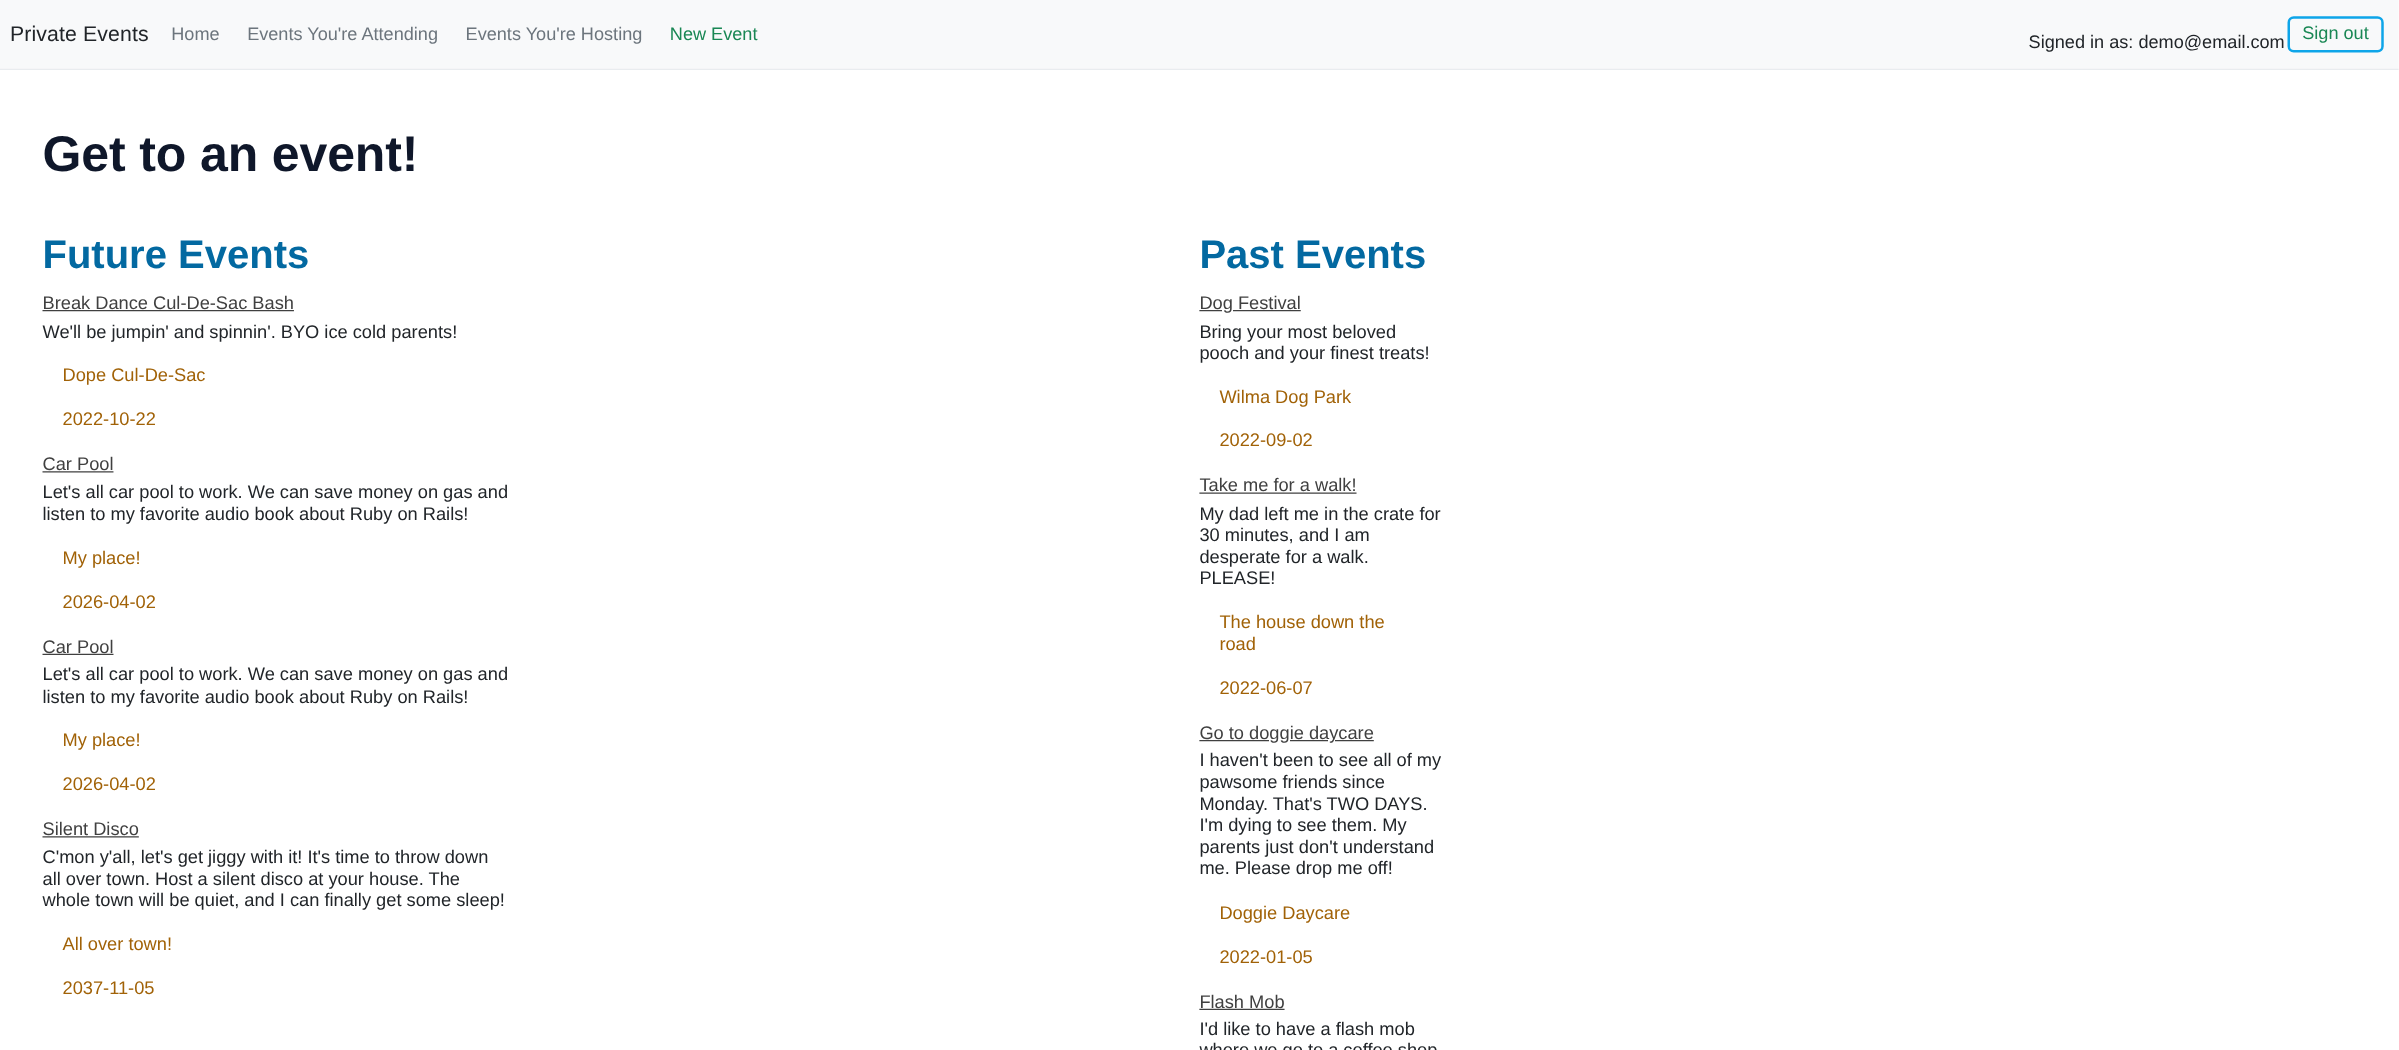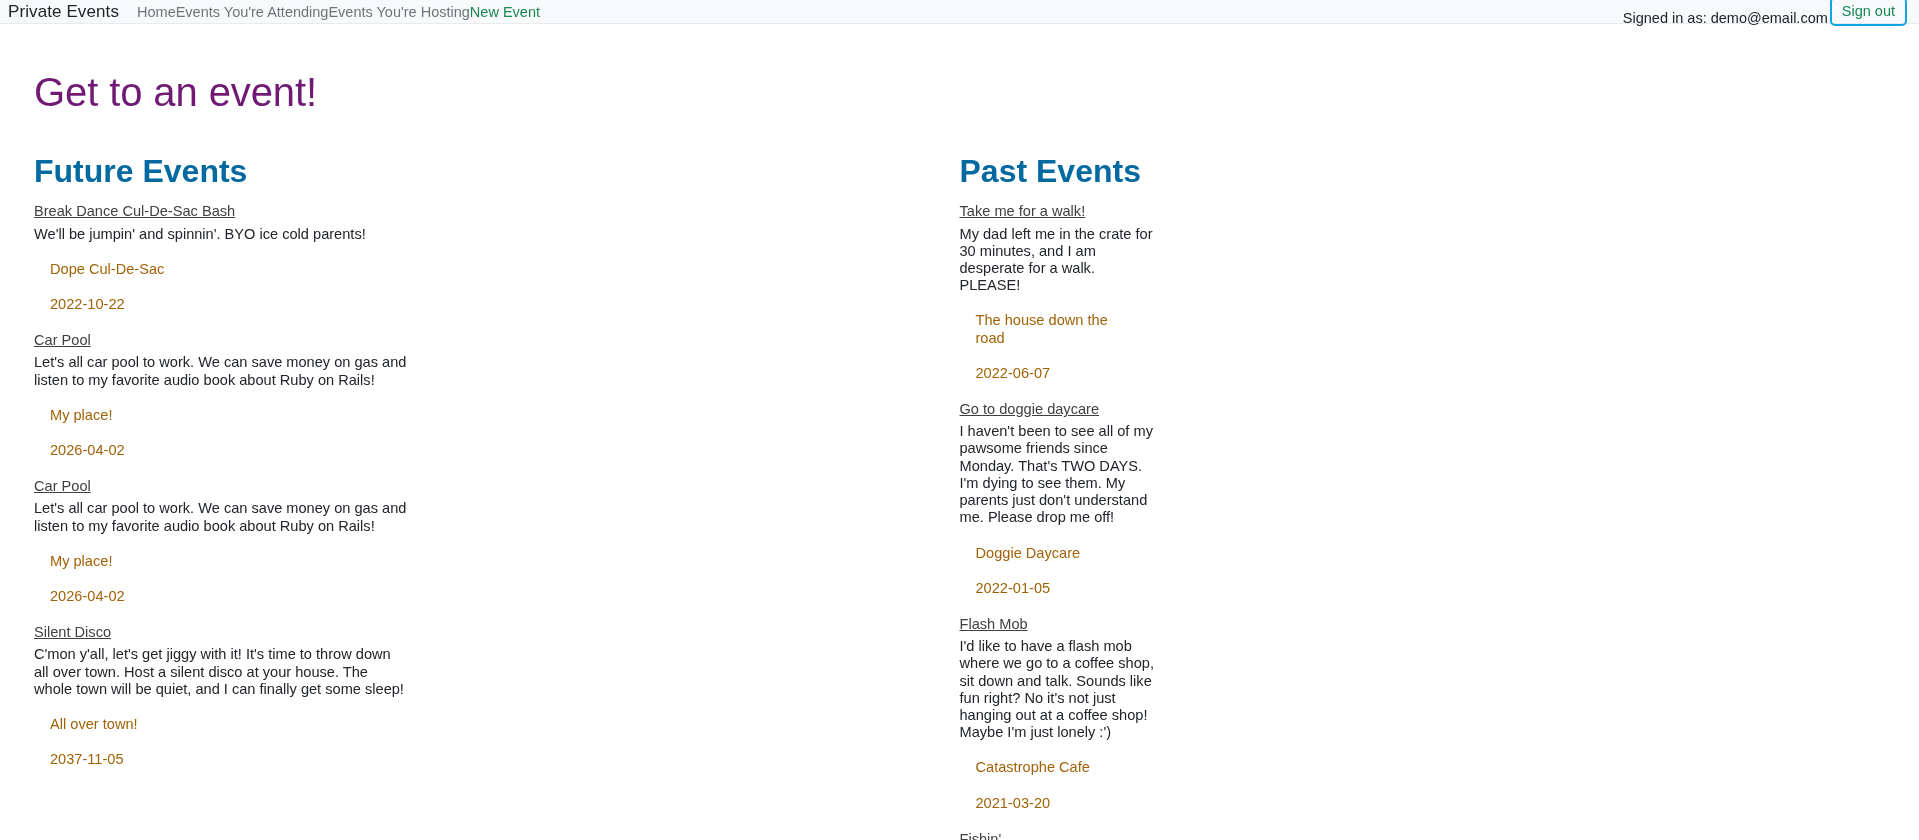--- a/index.html
+++ b/index.html
@@ -10,39 +10,40 @@
     height: 840px;
     background: #ffffff;
     font-family: "Liberation Sans", sans-serif;
     color: #212529;
     overflow: hidden;
   }
 
   
   .navbar {
     position: relative;
-    height: 24px;
+    height: 56px;
     background: #f8f9fa;
     border-bottom: 1px solid #e9ecef;
     display: flex;
     align-items: center;
     padding: 0 12px 0 8px;
     width: 100%;
   }
   .brand {
     font-size: 17px;
     color: #212529;
     text-decoration: none;
     margin-right: 18px;
     white-space: nowrap;
     letter-spacing: 0.1px;
   }
   .nav-links {
     display: flex;
     align-items: center;
+    gap: 22px;
     list-style: none;
     margin: 0;
     padding: 0;
   }
   .nav-link {
     font-size: 14.5px;
     color: #6c757d;
     text-decoration: none;
     white-space: nowrap;
   }
@@ -74,24 +75,24 @@
     white-space: nowrap;
   }
 
   
   .container {
     padding: 0 34px;
     width: 100%;
   }
   .page-title {
     font-size: 40px;
-    font-weight: 400;
+    font-weight: 700;
     line-height: 1.2;
     margin: 44px 0 0 0;
-    color: #701a75;
+    color: #0f172a;
     letter-spacing: -0.1px;
   }
 
   .columns {
     display: flex;
     margin-top: 36px;
     width: 100%;
   }
   .col {
     width: 50%;
@@ -163,20 +164,21 @@
           <div class="event"><a class="event-link" href="#">Break Dance Cul-De-Sac Bash</a><p class="event-desc">We'll be jumpin' and spinnin'. BYO ice cold parents!</p><p class="event-line">Dope Cul-De-Sac</p><p class="event-line">2022-10-22</p></div>
           <div class="event"><a class="event-link" href="#">Car Pool</a><p class="event-desc">Let's all car pool to work. We can save money on gas and listen to my favorite audio book about Ruby on Rails!</p><p class="event-line">My place!</p><p class="event-line">2026-04-02</p></div>
           <div class="event"><a class="event-link" href="#">Car Pool</a><p class="event-desc">Let's all car pool to work. We can save money on gas and listen to my favorite audio book about Ruby on Rails!</p><p class="event-line">My place!</p><p class="event-line">2026-04-02</p></div>
           <div class="event"><a class="event-link" href="#">Silent Disco</a><p class="event-desc">C'mon y'all, let's get jiggy with it! It's time to throw down all over town. Host a silent disco at your house. The whole town will be quiet, and I can finally get some sleep!</p><p class="event-line">All over town!</p><p class="event-line">2037-11-05</p></div>
         </div>
     </section>
 
     <section class="col col-right">
       <h2 class="section-title">Past Events</h2>
       <div id="past-list">
+          <div class="event"><a class="event-link" href="#">Dog Festival</a><p class="event-desc">Bring your most beloved pooch and your finest treats!</p><p class="event-line">Wilma Dog Park</p><p class="event-line">2022-09-02</p></div>
           <div class="event"><a class="event-link" href="#">Take me for a walk!</a><p class="event-desc">My dad left me in the crate for 30 minutes, and I am desperate for a walk. PLEASE!</p><p class="event-line">The house down the road</p><p class="event-line">2022-06-07</p></div>
           <div class="event"><a class="event-link" href="#">Go to doggie daycare</a><p class="event-desc">I haven't been to see all of my pawsome friends since Monday. That's TWO DAYS. I'm dying to see them. My parents just don't understand me. Please drop me off!</p><p class="event-line">Doggie Daycare</p><p class="event-line">2022-01-05</p></div>
           <div class="event"><a class="event-link" href="#">Flash Mob</a><p class="event-desc">I'd like to have a flash mob where we go to a coffee shop, sit down and talk. Sounds like fun right? No it's not just hanging out at a coffee shop! Maybe I'm just lonely :')</p><p class="event-line">Catastrophe Cafe</p><p class="event-line">2021-03-20</p></div>
           <div class="event"><a class="event-link" href="#">Fishin'</a></div>
         </div>
     </section>
   </div>
 </main>
 
 </body></html>

